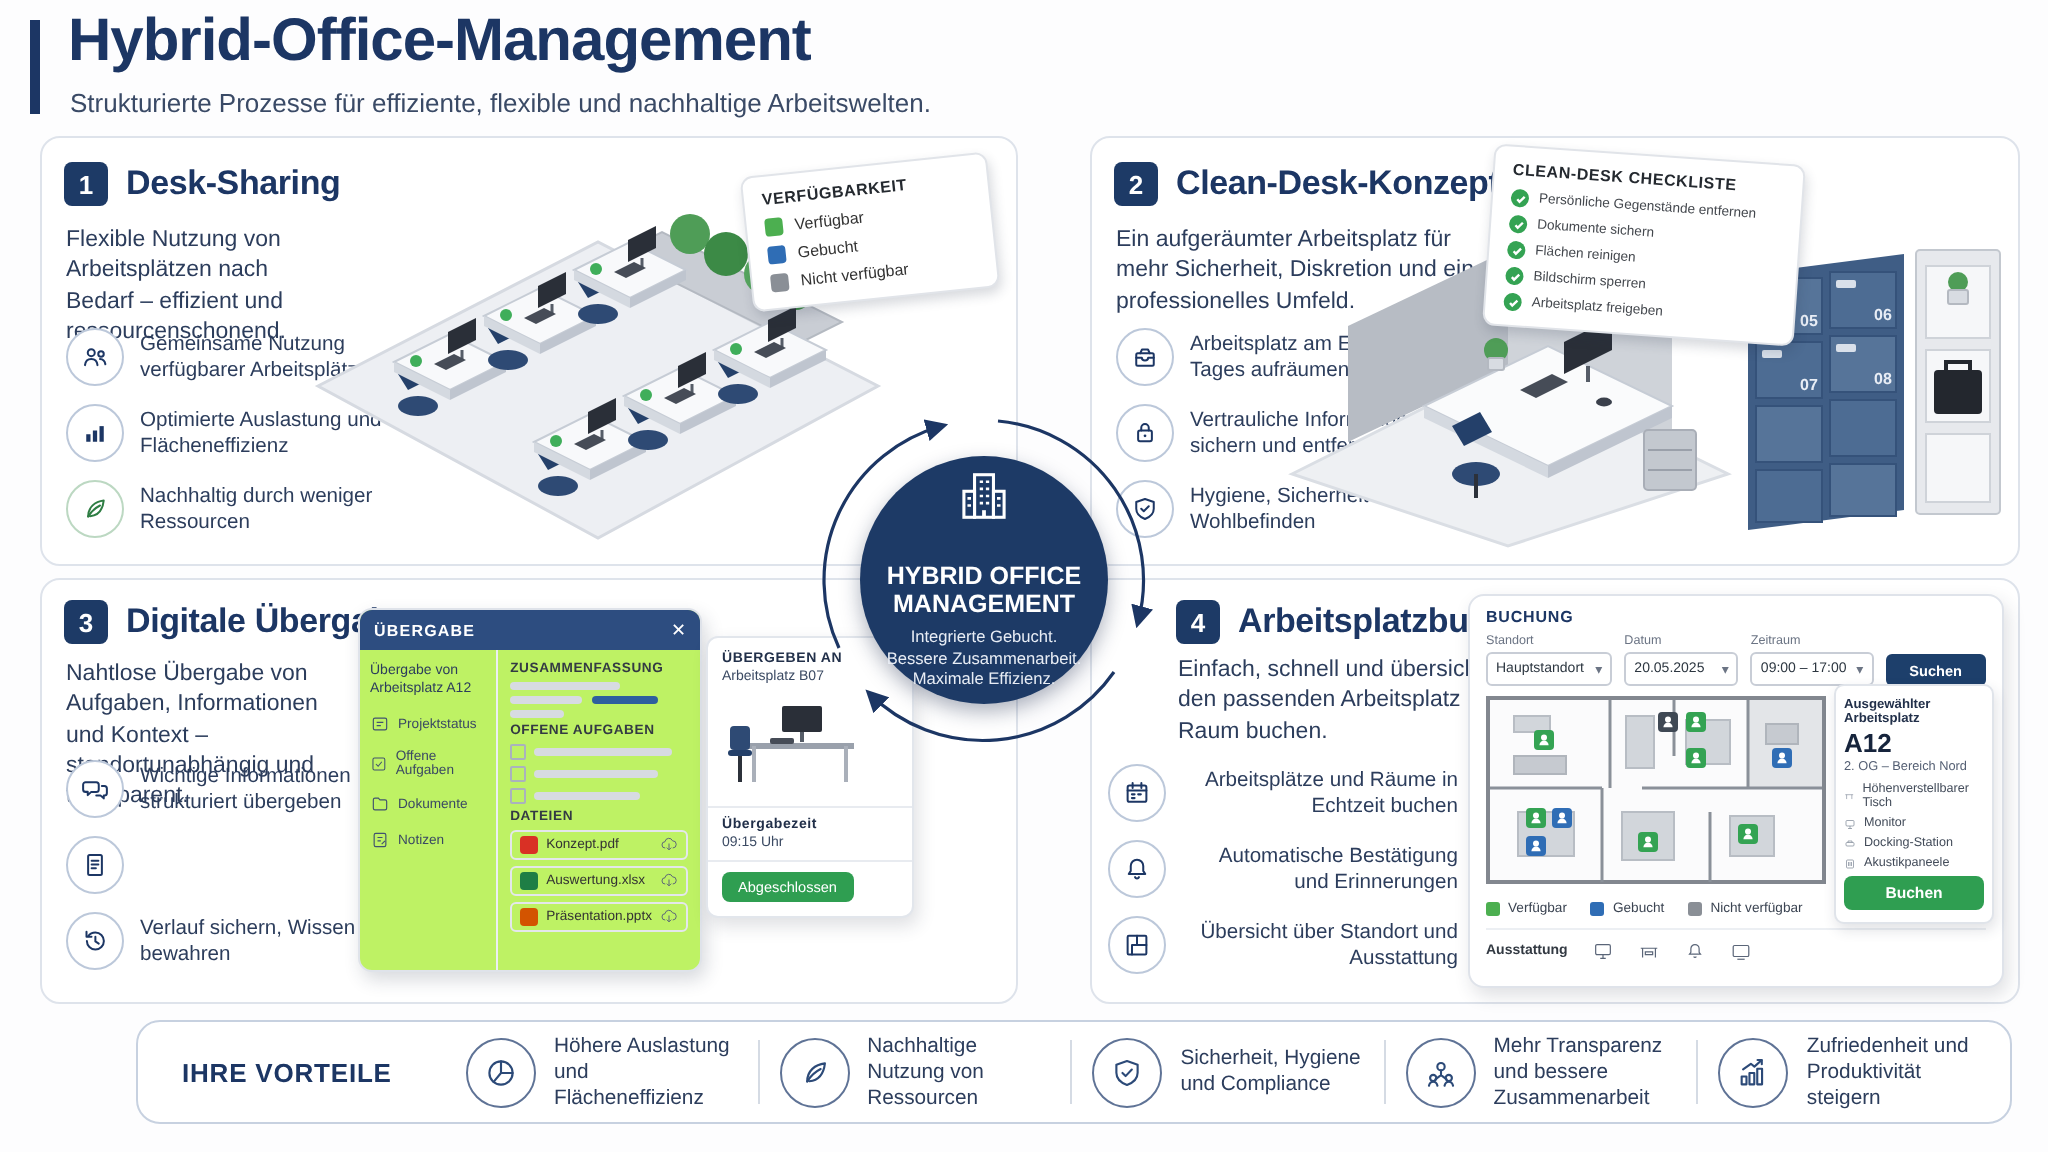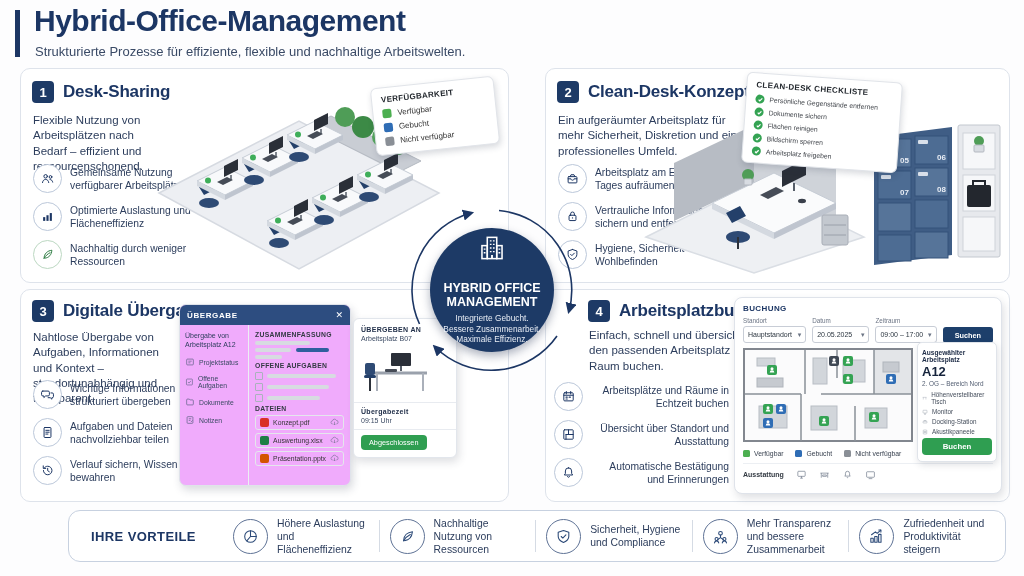--- a/index.html
+++ b/index.html
@@ -39,21 +39,21 @@
   .cl-chk svg{width:6px;height:6px;stroke:#fff;fill:none;stroke-width:2;}
   .cl-item span{font-size:6.8px;color:#44484e;}
 
   
   .hub-ring{position:absolute;left:404px;top:202px;width:176px;height:176px;}
   .hub{position:absolute;left:430px;top:228px;width:124px;height:124px;border-radius:50%;background:#1d3a66;color:#fff;display:flex;flex-direction:column;align-items:center;justify-content:center;text-align:center;box-shadow:0 4px 10px rgba(20,35,70,.35);padding:0;}
   .hub-title{font-size:12.5px;font-weight:bold;line-height:1.12;width:100px;margin-top:20px;}
   .hub-tag{font-size:8.3px;line-height:1.3;width:102px;margin-top:4px;color:#e8edf5;}
 
   
-  .panel{position:absolute;left:158px;top:14px;width:170px;height:180px;background:#f0abfc;border:1px solid #dfe3ea;border-radius:7px;box-shadow:2px 4px 9px rgba(40,50,70,.18);overflow:hidden;}
+  .panel{position:absolute;left:158px;top:14px;width:170px;height:180px;background:#bef264;border:1px solid #dfe3ea;border-radius:7px;box-shadow:2px 4px 9px rgba(40,50,70,.18);overflow:hidden;}
   .panel-head{height:20px;background:#2d4d80;display:flex;align-items:center;justify-content:space-between;padding:0 7px;}
   .panel-head b{color:#fff;font-size:8px;letter-spacing:.6px;}
   .panel-x{color:#fff;font-size:9px;line-height:1;cursor:default;}
   .panel-body{display:flex;height:160px;}
   .p-left{width:62px;border-right:1px solid #eceff3;padding:6px 5px;}
   .p-from{font-size:7px;color:#2c3d5c;line-height:1.3;margin-bottom:8px;}
   .p-nav{display:flex;align-items:center;gap:4px;margin-bottom:8px;}
   .p-nav svg{width:10px;height:10px;stroke:#41536f;fill:none;stroke-width:1.4;}
   .p-nav span{font-size:6.8px;color:#3b4a63;}
   .p-main{flex:1;padding:6px 6px;}
@@ -352,21 +352,20 @@
           </div>
         <span>Wichtige Informationen strukturiert übergeben</span>
       </div>
       <div class="bul">
         <div class="ic">
             <svg class="lic" viewBox="0 0 24 24">
               <rect x="6.5" y="4" width="11" height="16" rx="1.2"></rect>
               <path d="M9.3 8.5h5.4M9.3 11.5h5.4M9.3 14.5h3.4"></path>
             </svg>
           </div>
-        <span>Aufgaben und Dateien nachvollziehbar teilen</span>
       </div>
       <div class="bul">
         <div class="ic">
             <svg class="lic" viewBox="0 0 24 24">
               <path d="M5.5 12a6.8 6.8 0 106.8-6.8c-2.4 0-4.5 1.2-5.8 3"></path>
               <path d="M5.2 4.6v4h4"></path>
               <path d="M12.3 8.5v3.8l2.7 1.8"></path>
             </svg>
           </div>
         <span>Verlauf sichern, Wissen bewahren</span>
@@ -494,34 +493,34 @@
               <rect x="4.5" y="6" width="15" height="13" rx="1.5"></rect>
               <path d="M4.5 10h15M8.5 4v4M15.5 4v4"></path>
               <path d="M8 13h2M13 13h2M8 16h2" stroke-width="1.8"></path>
             </svg>
           </div>
         <span>Arbeitsplätze und Räume in Echtzeit buchen</span>
       </div>
       <div class="bul">
         <div class="ic">
             <svg class="lic" viewBox="0 0 24 24">
+              <path d="M12 4.5a5 5 0 00-5 5v4l-1.6 2.5h13.2L17 13.5v-4a5 5 0 00-5-5z"></path>
+              <path d="M10.4 18.5a1.7 1.7 0 003.2 0"></path>
+            </svg>
+          </div>
+        <span>Automatische Bestätigung und Erinnerungen</span>
+      </div>
+      <div class="bul">
+        <div class="ic">
+            <svg class="lic" viewBox="0 0 24 24">
               <rect x="4.5" y="4.5" width="15" height="15" rx="1"></rect>
               <path d="M12 4.5V12M12 12h7.5M12 12H8M8 12v7.5"></path>
             </svg>
           </div>
         <span>Übersicht über Standort und Ausstattung</span>
-      </div>
-      <div class="bul">
-        <div class="ic">
-            <svg class="lic" viewBox="0 0 24 24">
-              <path d="M12 4.5a5 5 0 00-5 5v4l-1.6 2.5h13.2L17 13.5v-4a5 5 0 00-5-5z"></path>
-              <path d="M10.4 18.5a1.7 1.7 0 003.2 0"></path>
-            </svg>
-          </div>
-        <span>Automatische Bestätigung und Erinnerungen</span>
       </div>
     </div>
 
     <div class="bpanel">
       <div class="bp-title">BUCHUNG</div>
       <div class="bp-filters">
         <div class="bp-f" style="width:64px;">
           <label>Standort</label>
           <div class="bp-sel">
               <b>Hauptstandort</b>

